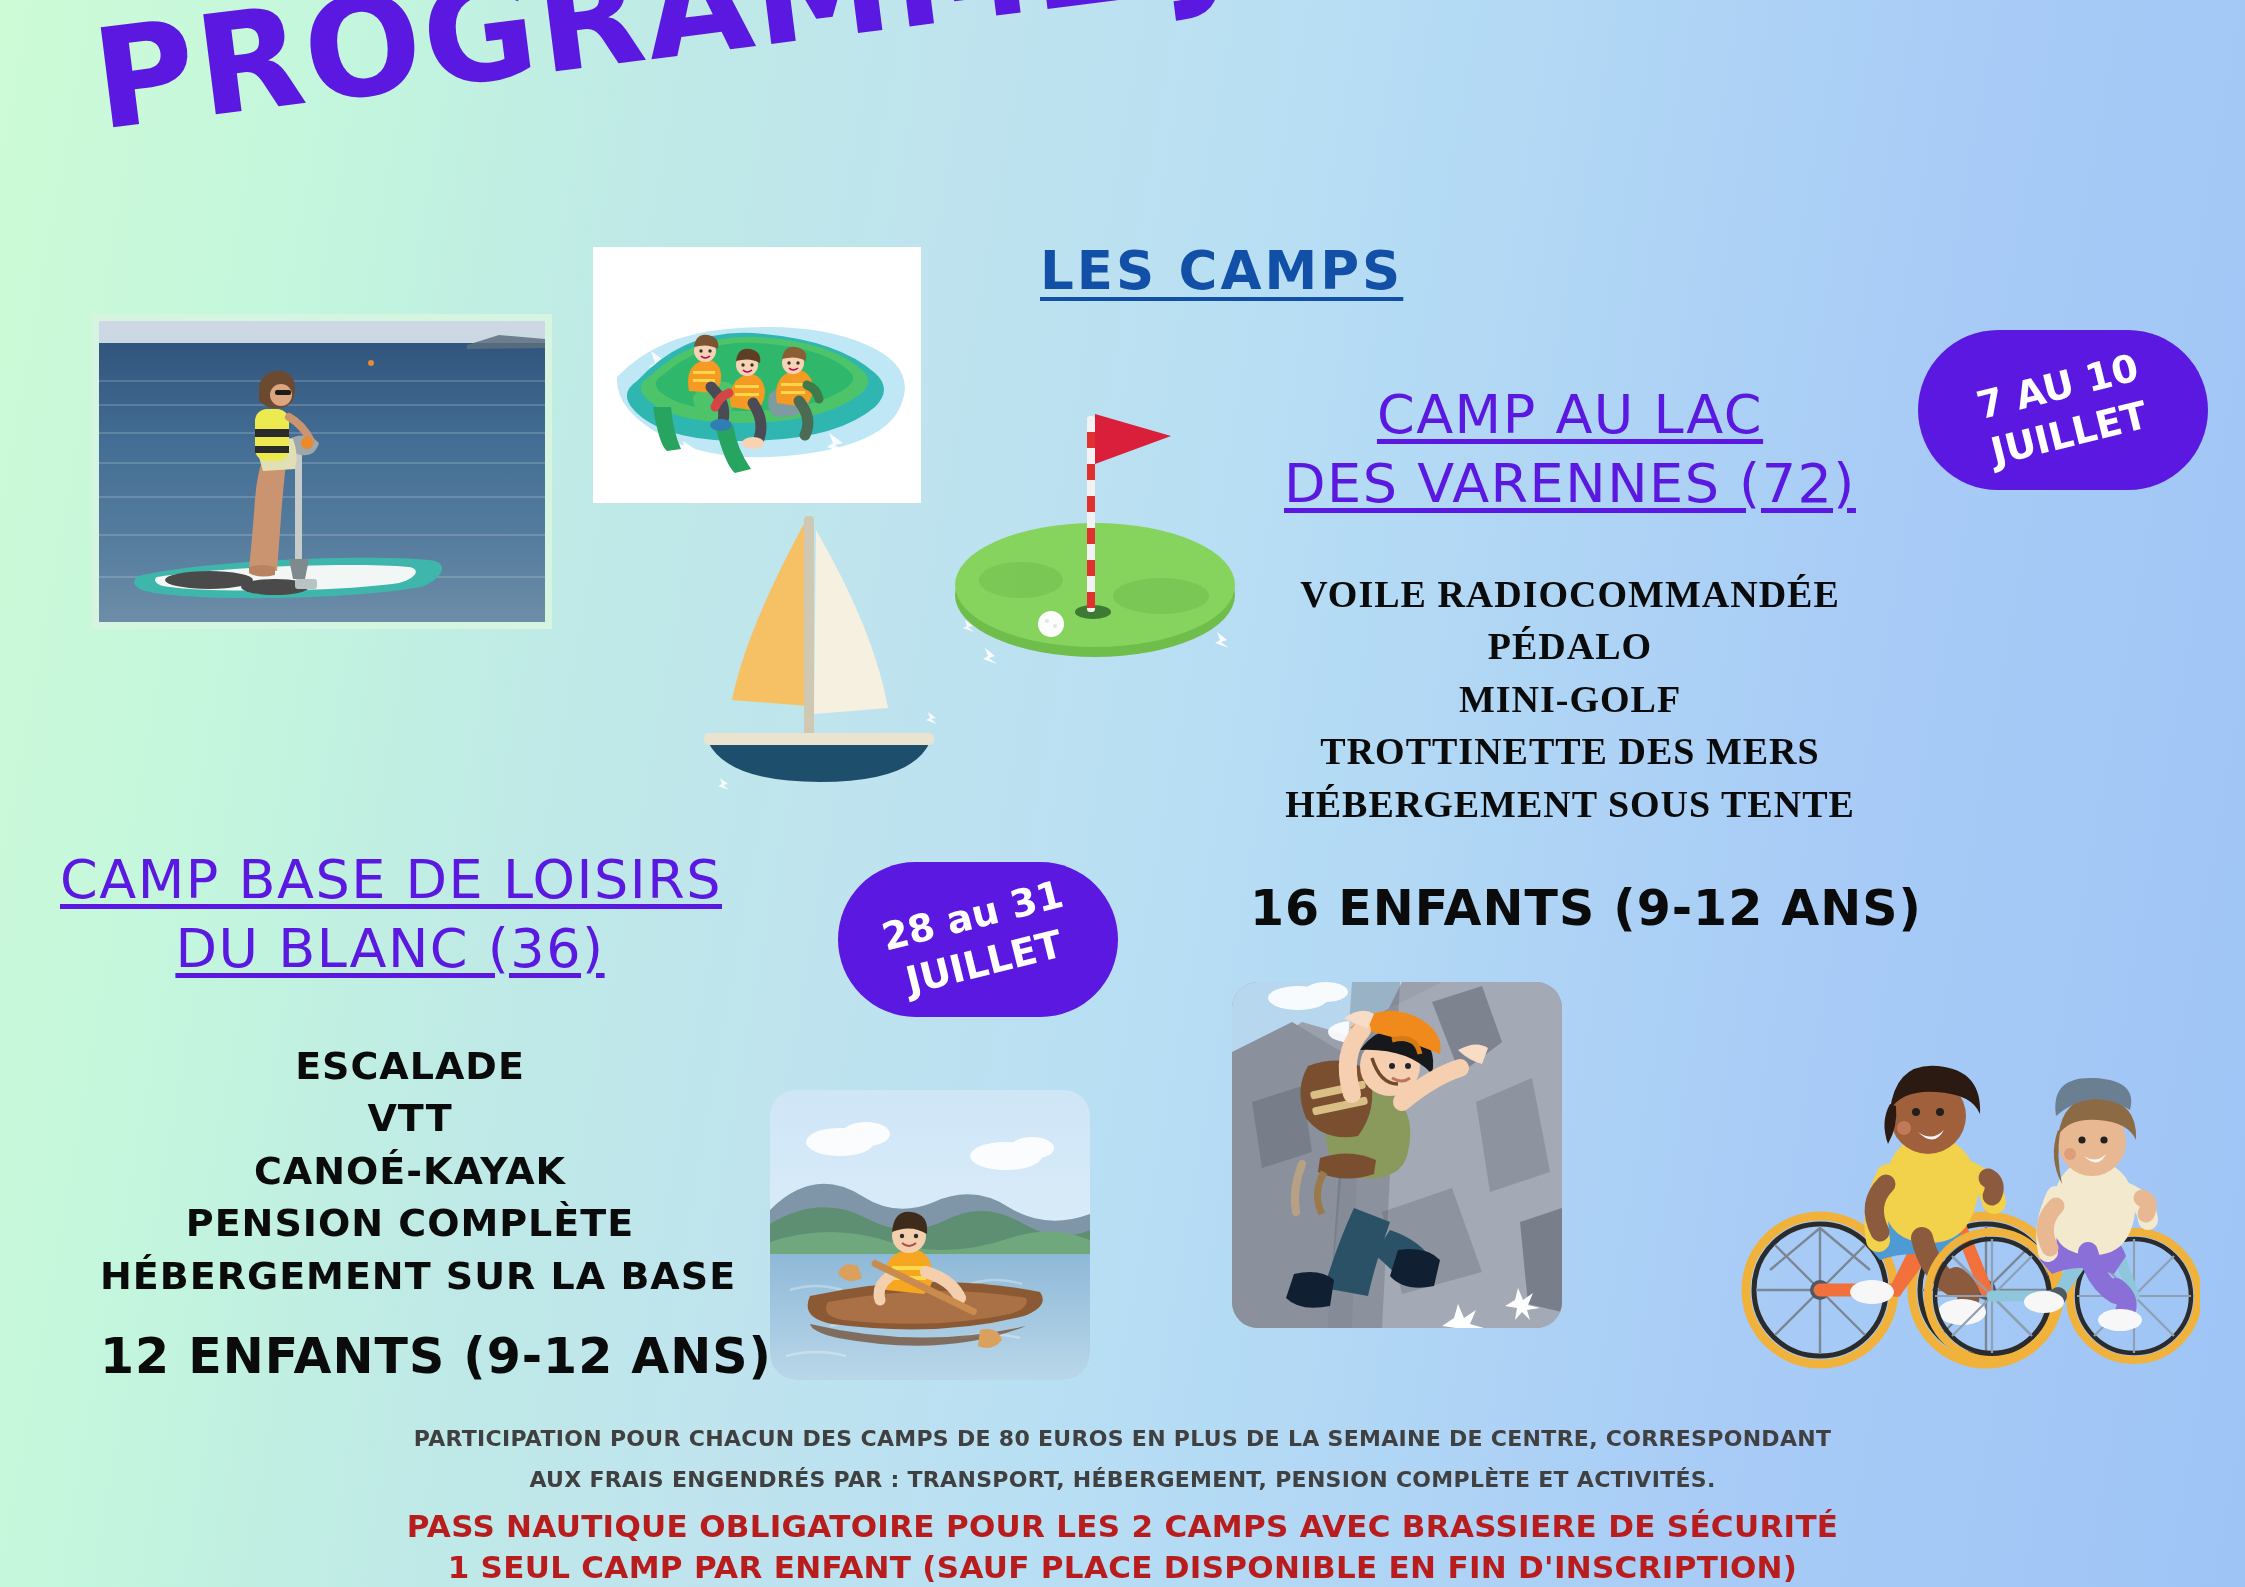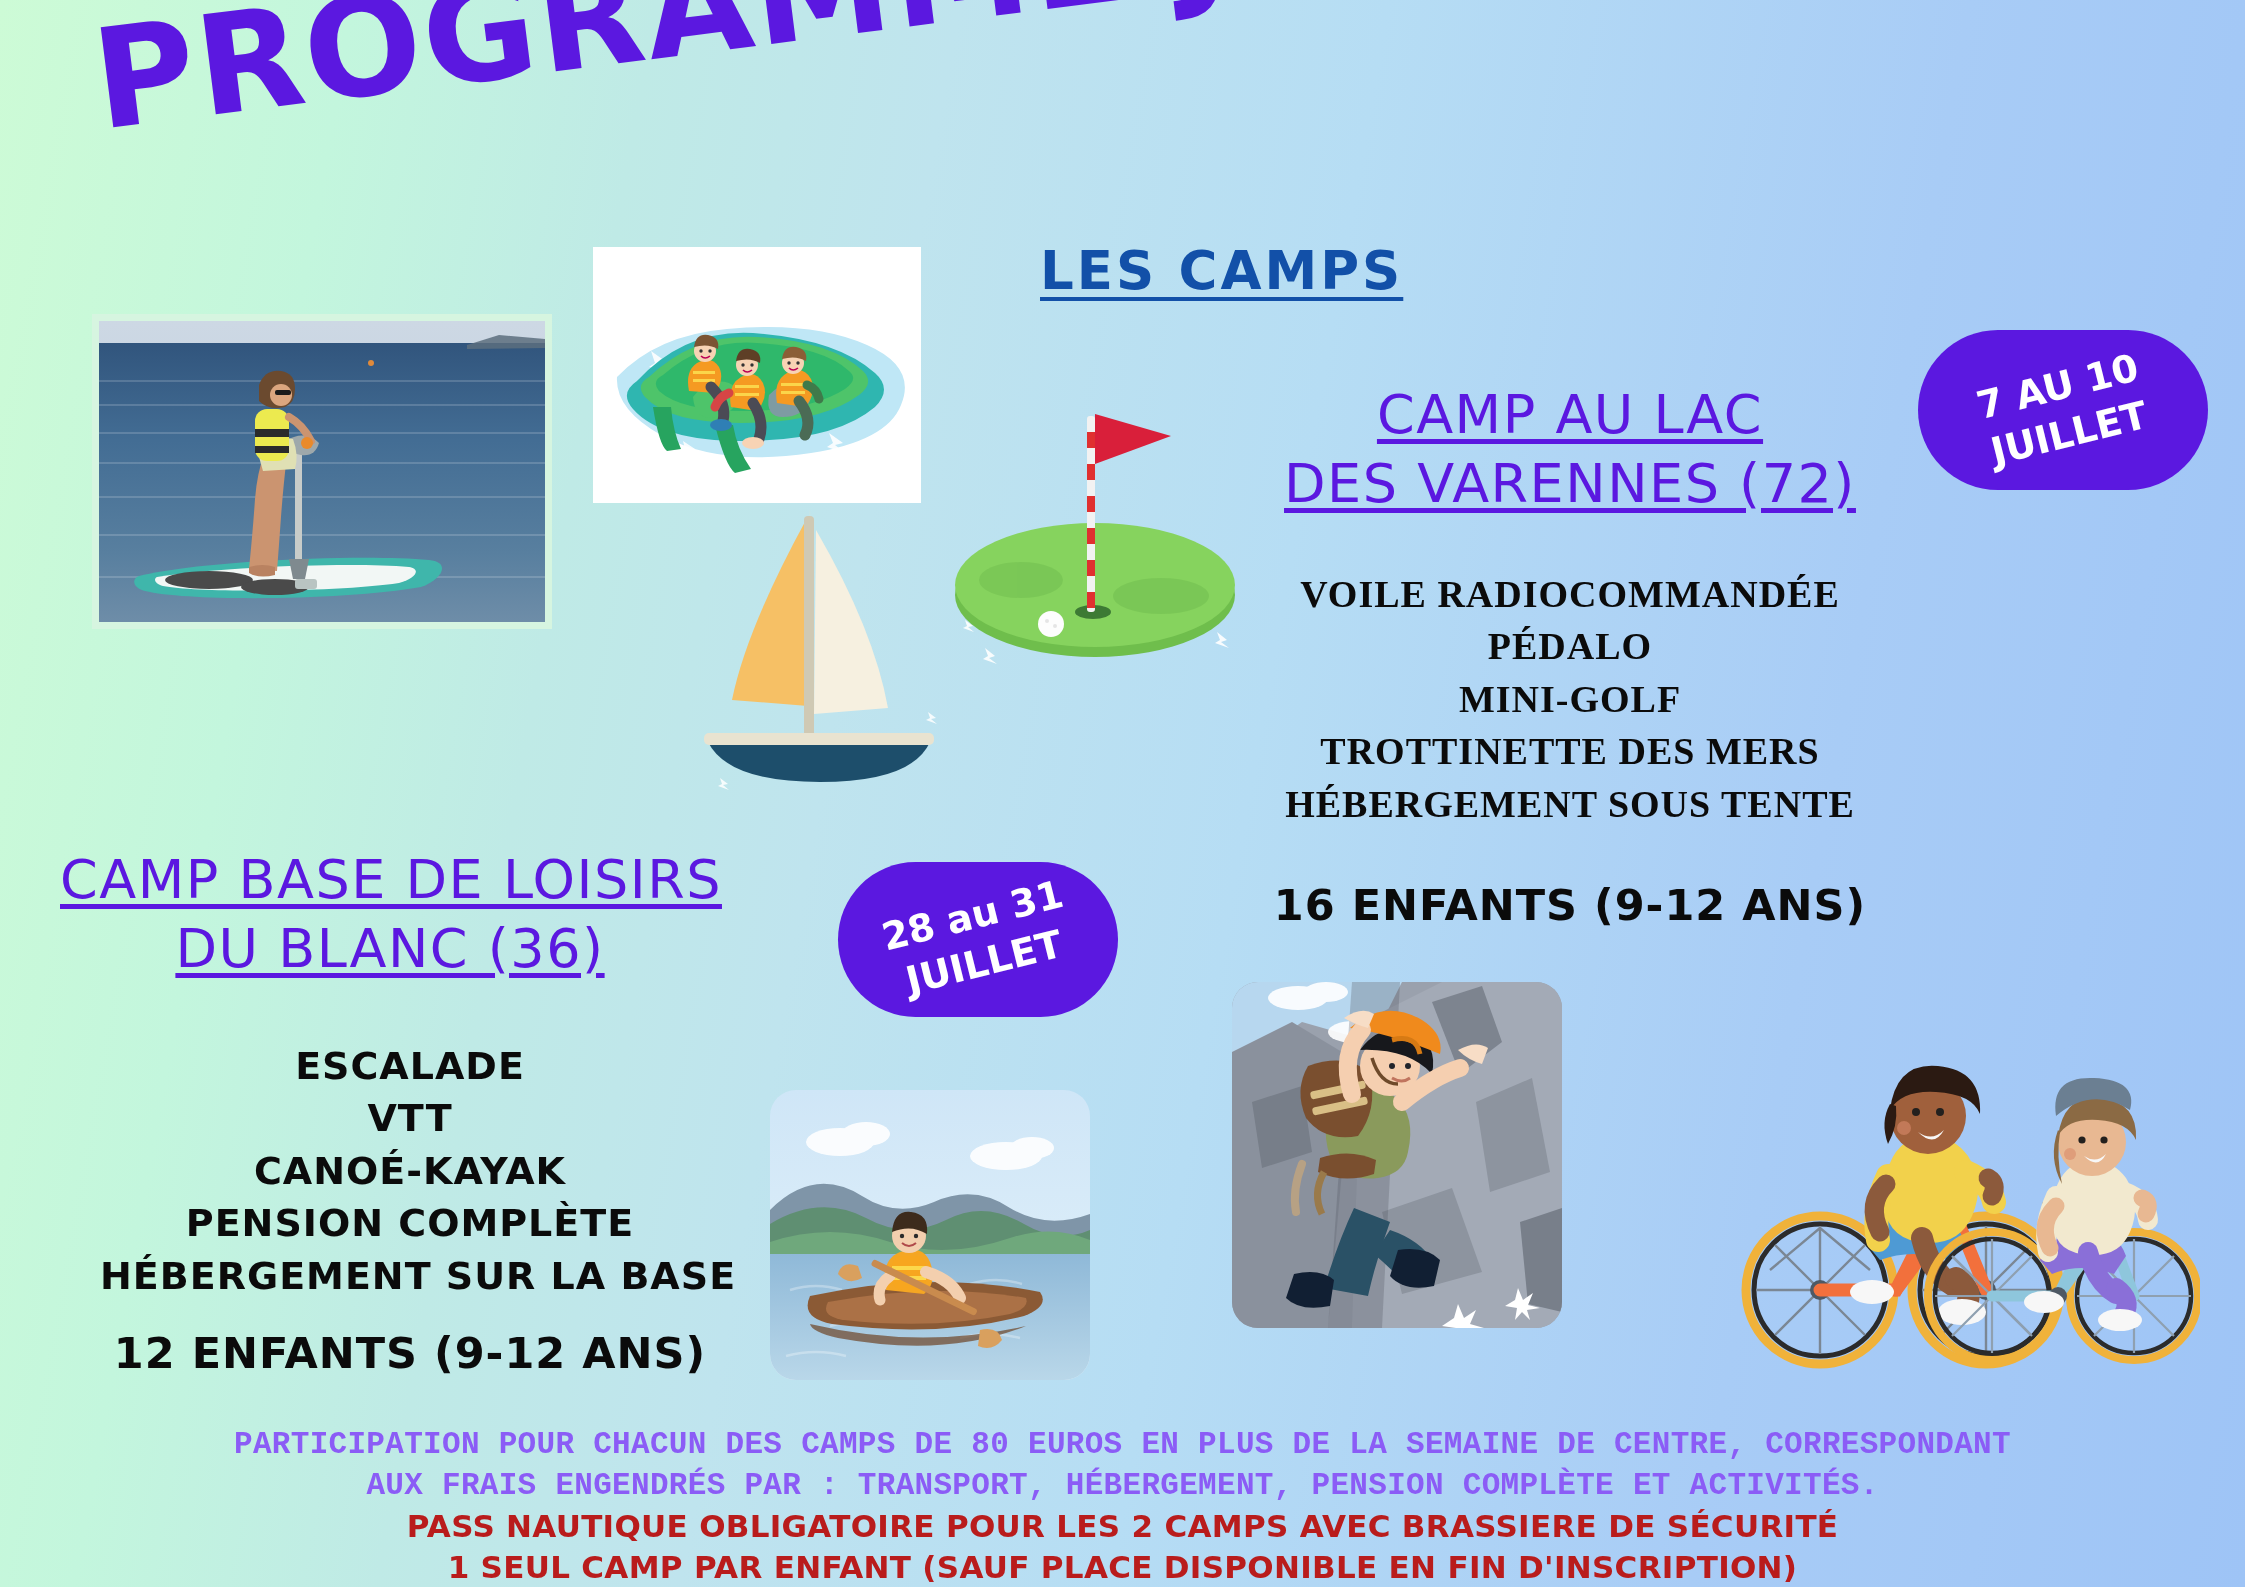--- a/index.html
+++ b/index.html
@@ -73,21 +73,21 @@
     letter-spacing: 1px;
     color: #0b0b0b;
     line-height: 1.38;
     text-transform: uppercase;
     white-space: nowrap;
   }
   .count-line {
     position: absolute;
     font-family: "DejaVu Sans", sans-serif;
     font-weight: bold;
-    font-size: 43px;
+    font-size: 49px;
     letter-spacing: 1px;
     color: #0b0b0b;
     text-transform: uppercase;
     white-space: nowrap;
     text-align: center;
   }
 
   
   .bubble {
     position: absolute;
@@ -114,21 +114,21 @@
 
   
   .footer {
     position: absolute;
     left: 0; right: 0;
     text-align: center;
     font-family: "DejaVu Sans", sans-serif;
     font-weight: bold;
     text-transform: uppercase;
   }
-  .footer-black { font-size: 31px; color: #8b5cf6; line-height: 1.33; letter-spacing: 0.3px; font-family: Liberation Mono, monospace; }
+  .footer-black { font-size: 22px; color: #404040; line-height: 1.33; letter-spacing: 0.3px; }
   .footer-red { font-size: 31px; color: #b91c1c; line-height: 1.33; letter-spacing: 0.3px; }
 
   
   .art { position: absolute; }
   .photo-frame { border: 7px solid #d6f5e0; overflow: hidden; background: #9db8c9; }
   .white-card { background: #fff; overflow: hidden; }
   .rounded-card { border-radius: 26px; overflow: hidden; }
   svg { display: block; }
 </style>
 </head>

